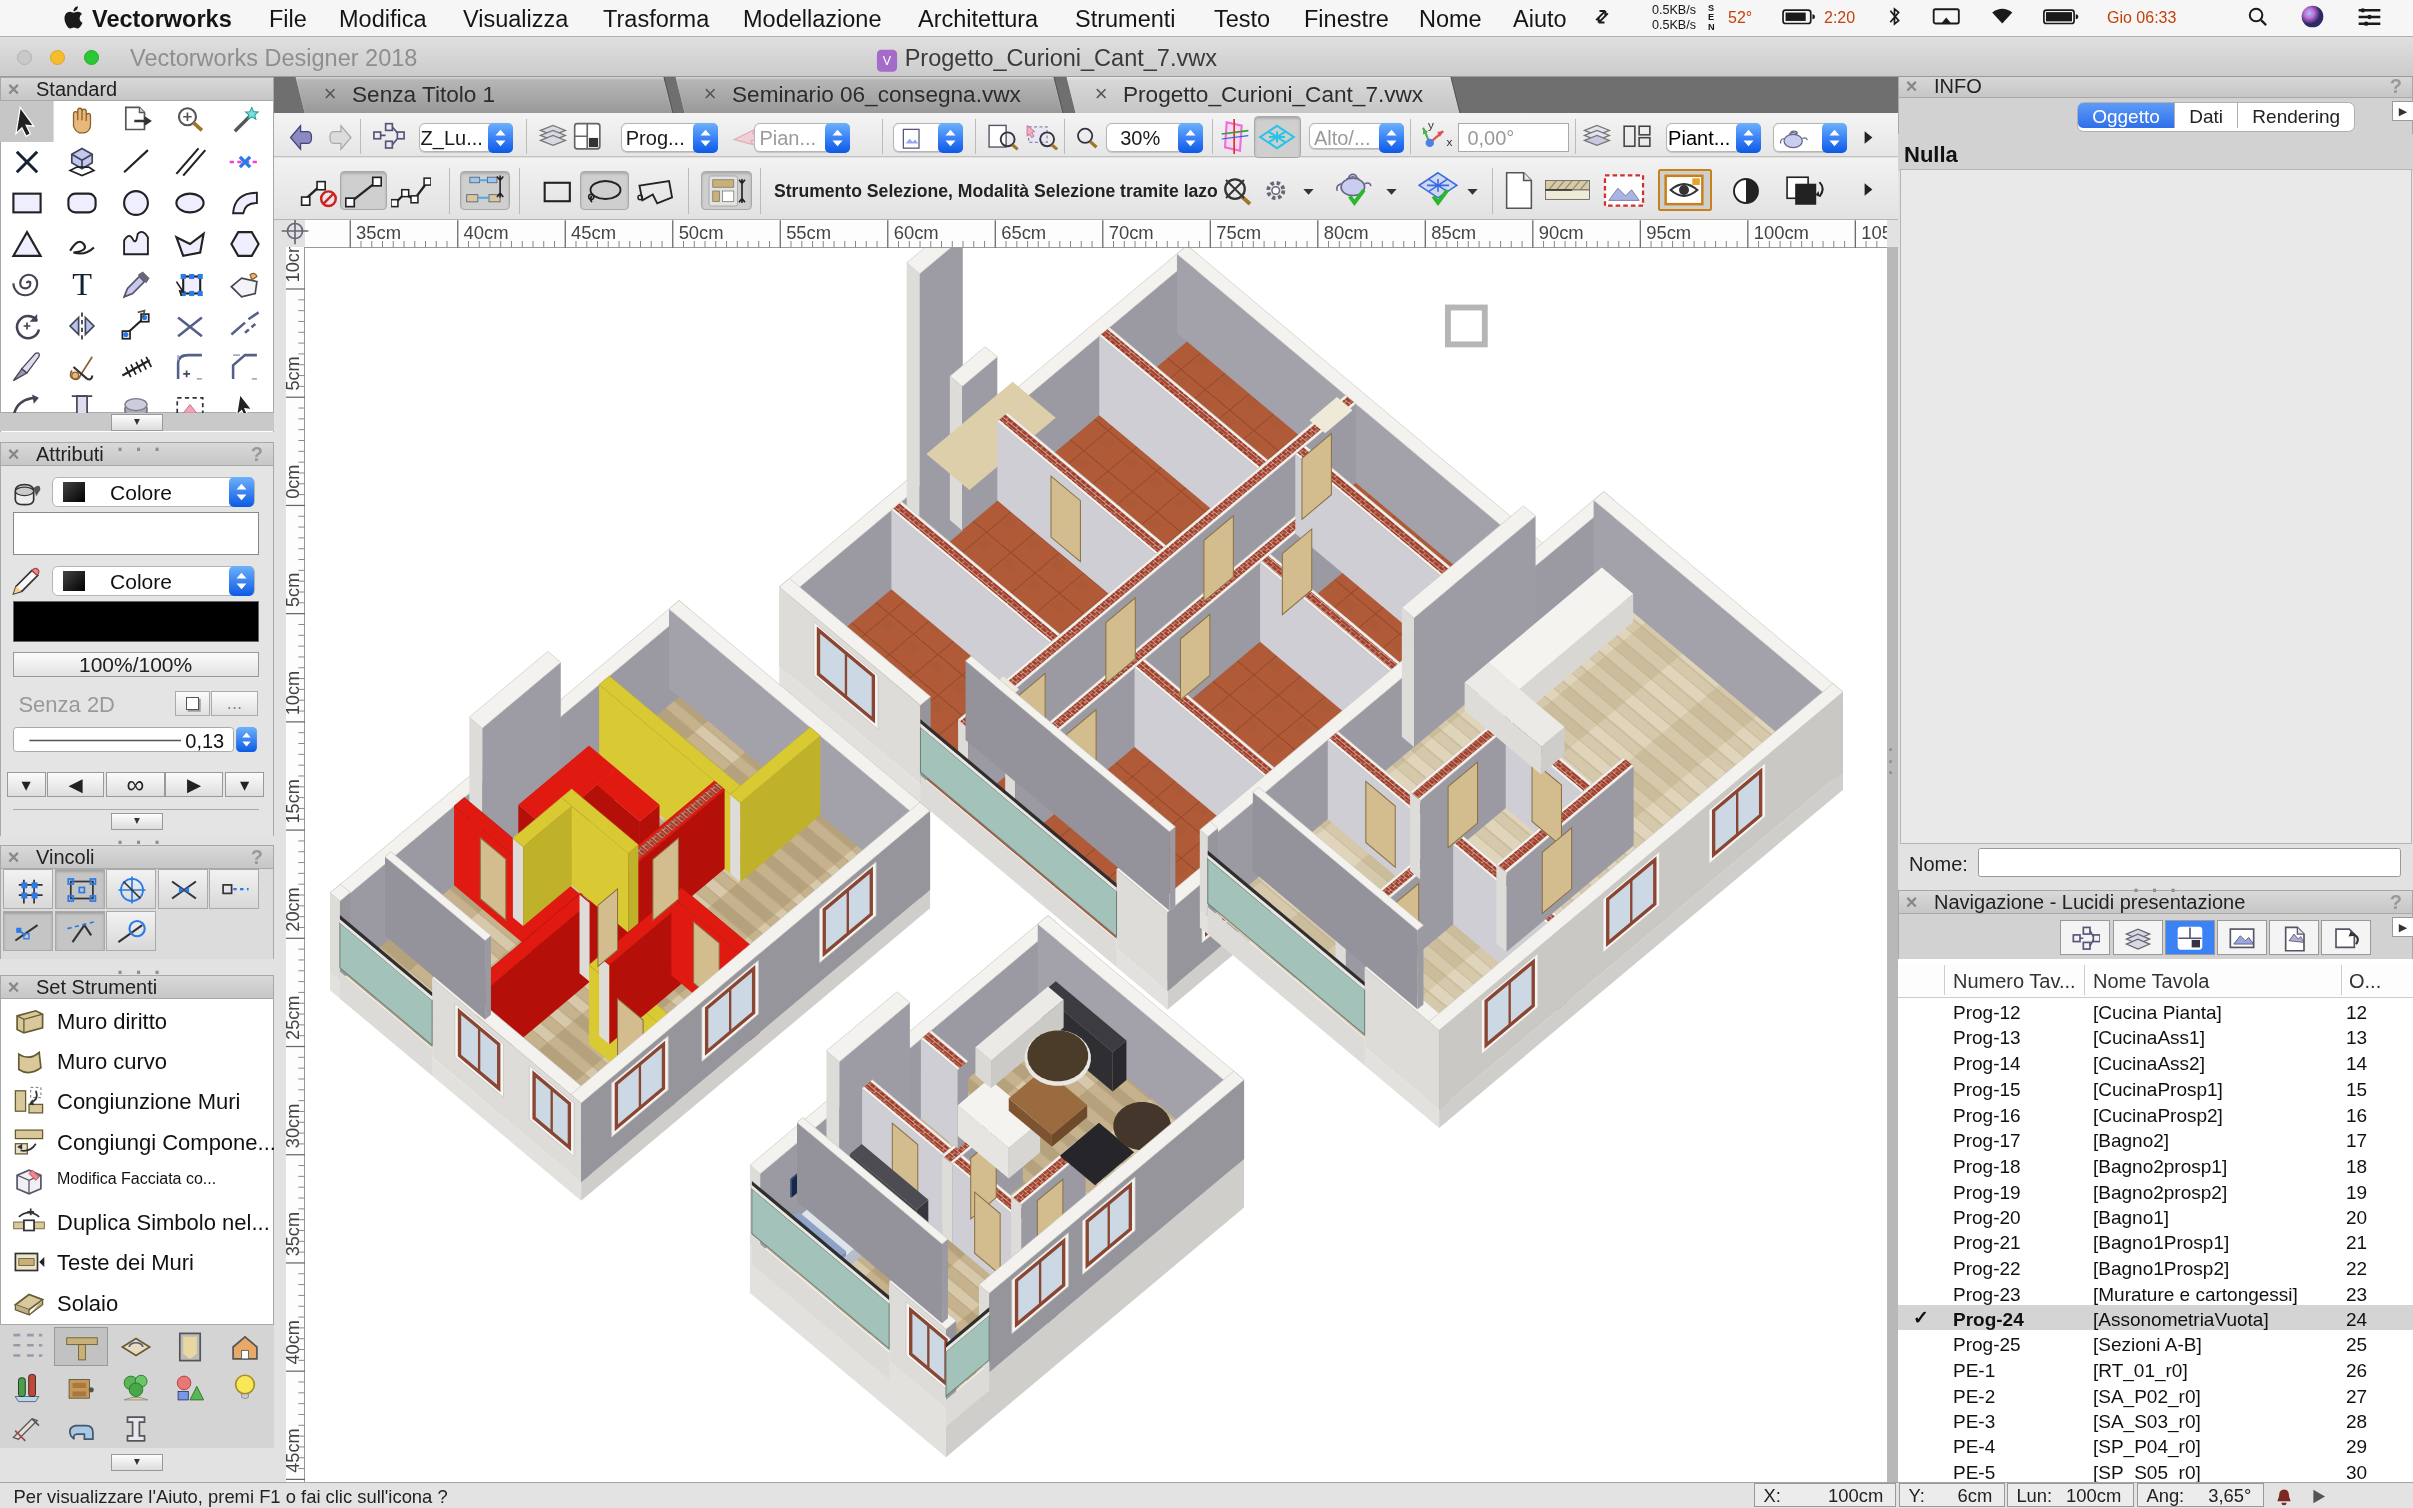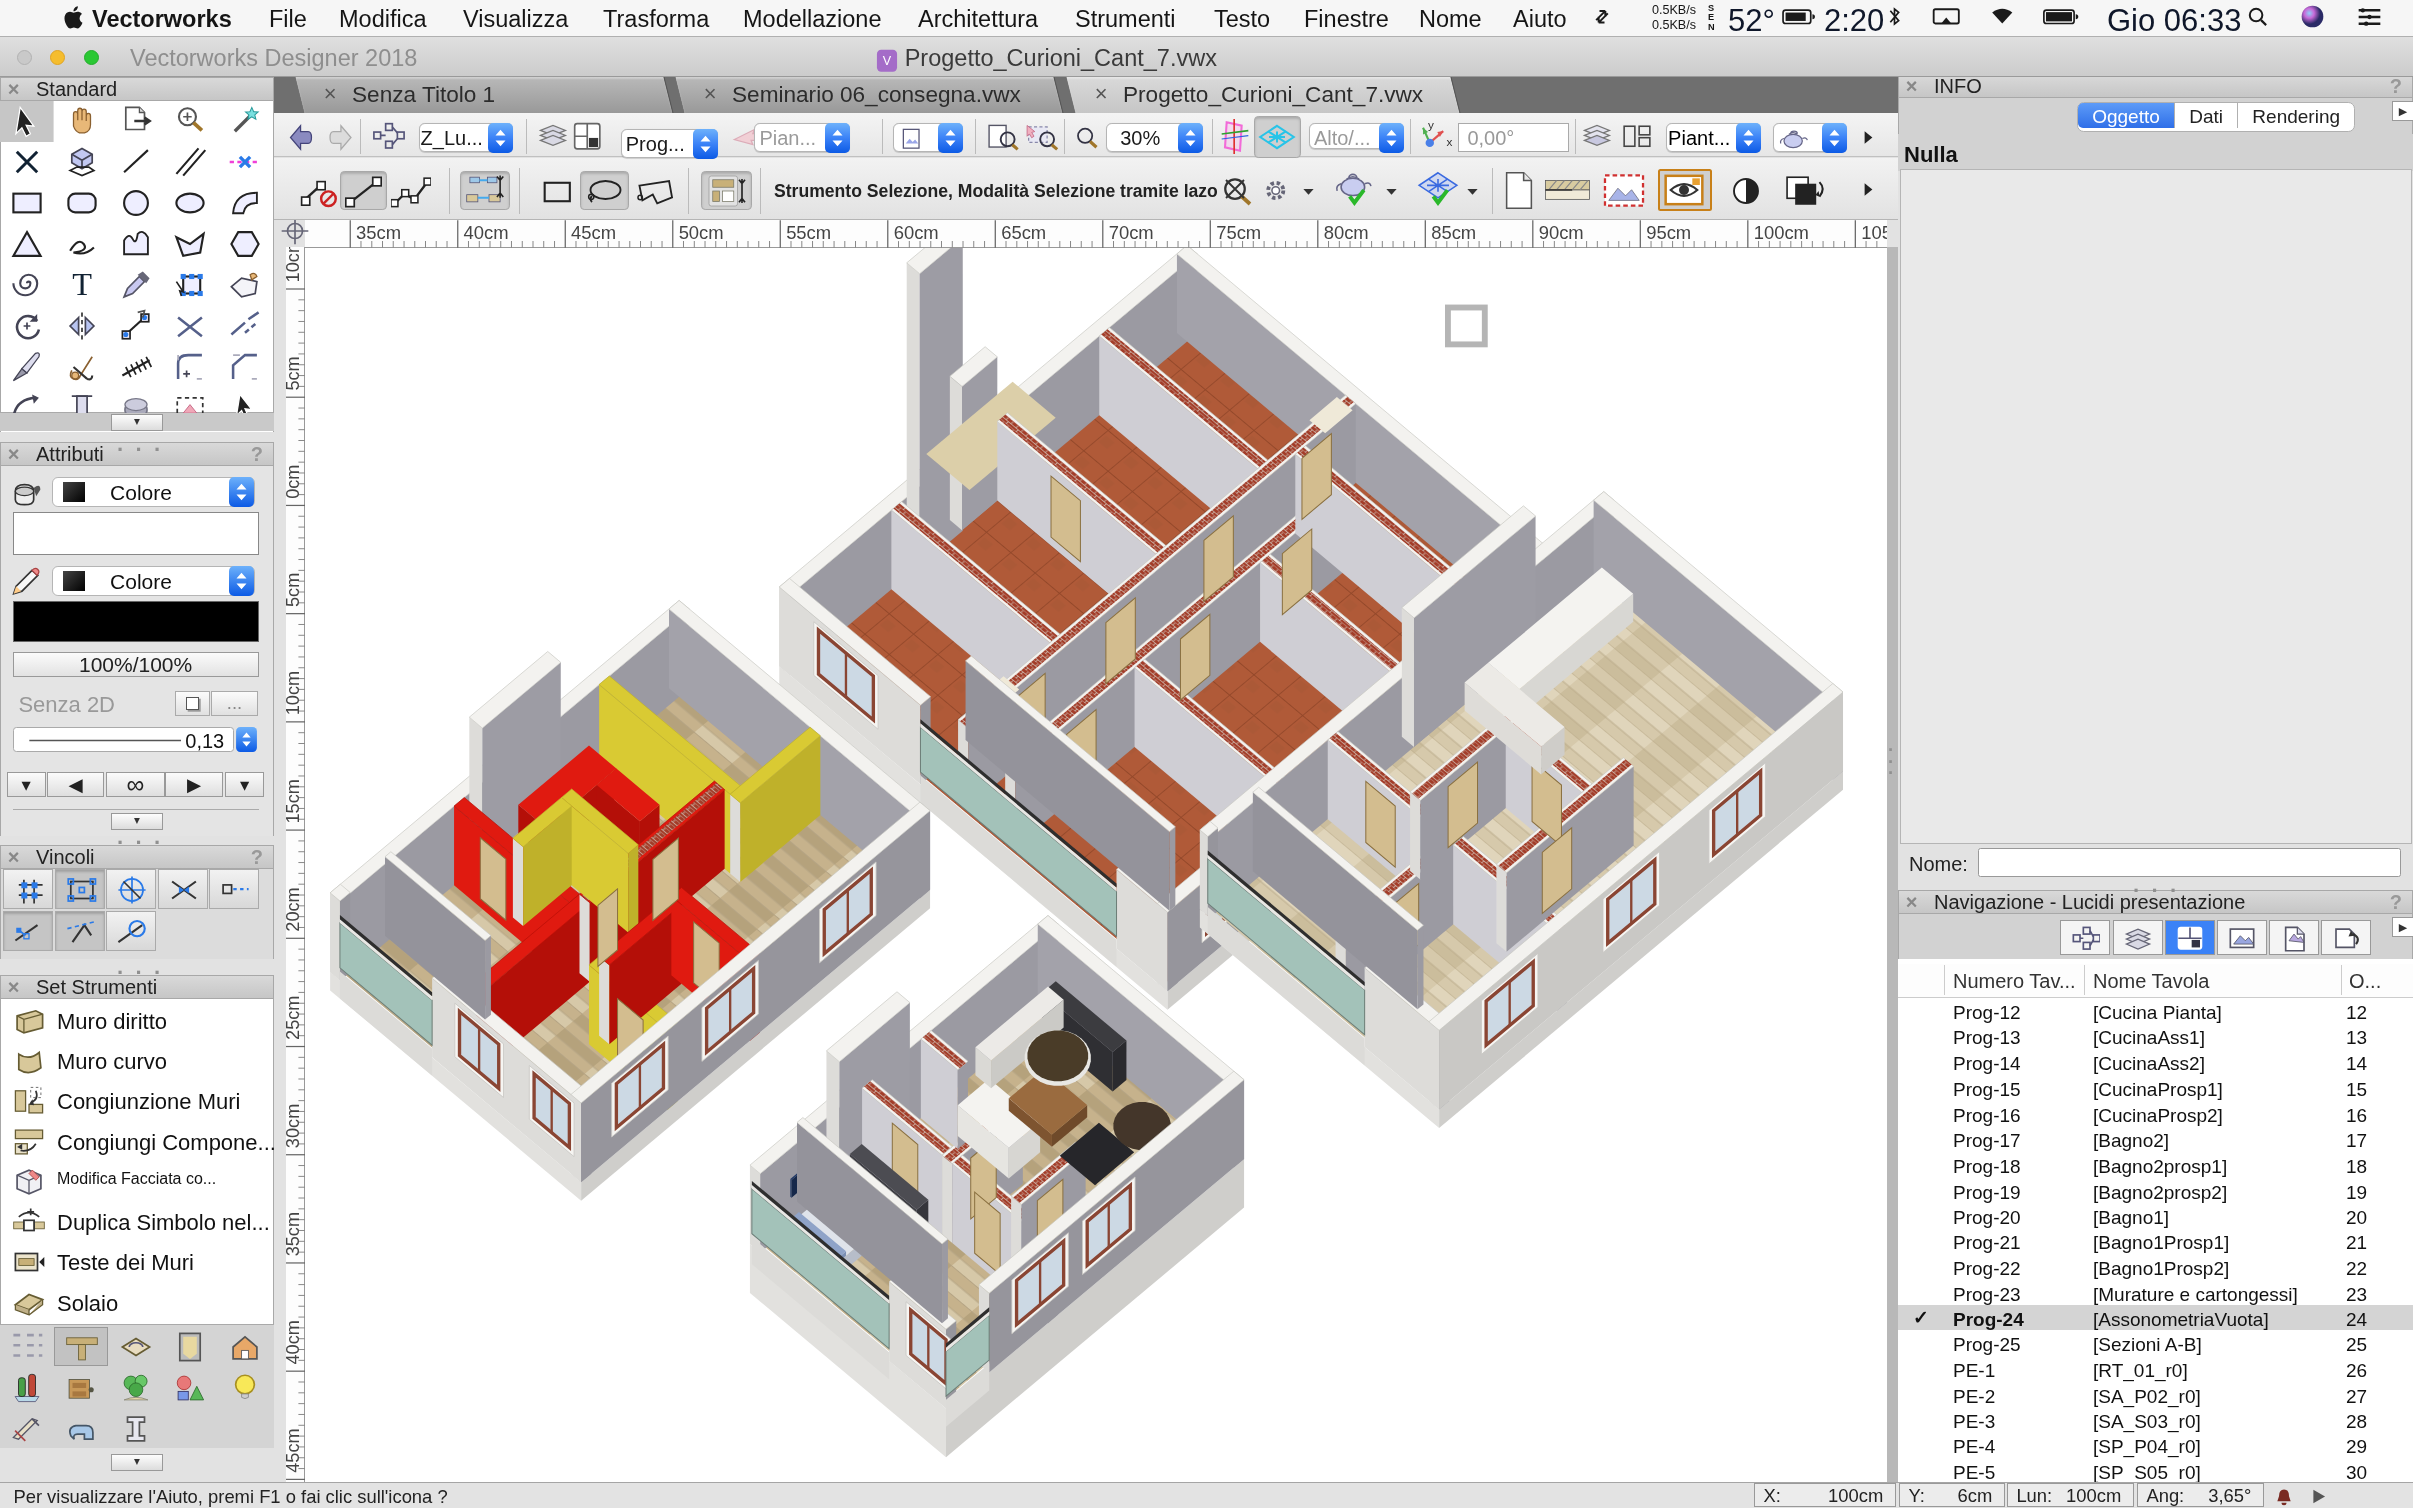--- a/index.html
+++ b/index.html
@@ -2,21 +2,21 @@
 <html style="font-size:13.4px"><head><meta charset="utf-8"><style>
 *{margin:0;padding:0;box-sizing:border-box}
 html,body{width:2413px;height:1508px;overflow:hidden;font-family:"Liberation Sans",sans-serif}
 body{position:relative;background:#e2e2e2}
 .menubar{position:absolute;left:0;top:0;width:2413px;height:37px;background:#f6f6f6;border-bottom:0.8px solid #b0b0b0;z-index:50}
 .apl{position:absolute}
 .mi{position:absolute;top:5.9px;font-size:23.5px;color:#151515}
 .mb{font-weight:bold}
 .kbs{position:absolute;font-size:12.6px;color:#151515;line-height:14.2px;text-align:right}
 .sen{position:absolute;font-size:9.2px;line-height:9.2px;color:#151515;font-weight:bold}
-.mtxt{position:absolute;top:3px;font-size:31px;color:#0f172a}
+.mtxt{position:absolute;top:9px;font-size:16px;color:#c2410c}
 .titlebar{position:absolute;left:0;top:37px;width:2413px;height:40px;background:linear-gradient(#dfdfdf,#cccccc);border-bottom:0.8px solid #9a9a9a;z-index:49}
 .tl{position:absolute;top:12.6px;width:15px;height:15px;border-radius:50%;border:0.8px solid}
 .ttext{position:absolute;left:130px;top:8.4px;font-size:23.5px;color:#8e8e8e}
 .tdoc{position:absolute;left:876px;top:8.4px;font-size:23.5px;color:#3a3a3a}
 .tabbarbg{position:absolute;left:274px;top:77px;width:1624px;height:36px;background:#6f6f6f;z-index:39}
 .tabbar{position:absolute;left:0;top:77px;width:2413px;height:36px;z-index:40}
 .tab{position:absolute;top:0;height:36px;background:linear-gradient(#b9b9b9,#999);border-right:1.7px solid #555;transform:skewX(14deg);box-shadow:inset 0 1.7px 1.7px rgba(255,255,255,.35)}
 .tab.act{background:linear-gradient(#d9d9d9,#c6c6c6)}
 .tab .tx{position:absolute;left:23.5px;top:4.2px;font-size:22px;color:#555;transform:skewX(-14deg)}
 .tab .tlab{position:absolute;left:52px;top:5px;font-size:22.6px;color:#2c2c2c;transform:skewX(-14deg);white-space:nowrap}
@@ -186,21 +186,21 @@
     </div><span class="vsep" style="left:526px;top:119px"></span><svg class="ab" style="left:538px;top:122px" width="30" height="28.5" viewBox="0 0 36 34">
       <g fill="#d9d9e4" stroke="#777" stroke-width="1.5">
         <path d="M3 10l15-6 15 6-15 6z"></path>
         <path d="M3 16l15-6 15 6-15 6z"></path>
         <path d="M3 22l15-6 15 6-15 6z"></path>
       </g>
     </svg><svg class="ab" style="left:573px;top:122px" width="28.5" height="28.5" viewBox="0 0 34 34">
       <rect x="2" y="2" width="30" height="30" rx="3" fill="#fff" stroke="#666" stroke-width="2"></rect>
       <path d="M17 2v30M2 17h15" stroke="#666" stroke-width="2"></path>
       <rect x="19" y="19" width="11" height="11" fill="#333"></rect>
-    </svg><div class="dd" style="left:621px;top:129px;width:97px;height:28.5px">
+    </svg><div class="dd" style="left:621px;top:123px;width:97px;height:28.5px">
       <span class="ddt" style="color:#1a1a1a">Prog...</span>
       <svg class="dds" width="25" height="30" viewBox="0 0 30 36" preserveAspectRatio="none">
         <rect x="0" y="0" width="30" height="36" rx="6" fill="url(#pgb)"></rect>
         <path d="M9 15l6-7 6 7zM9 21l6 7 6-7z" fill="#fff"></path>
       </svg>
     </div><svg class="ab" style="left:731px;top:121px" width="47" height="32" viewBox="0 0 56 38">
       <path d="M4 22 L28 10 l-2 5 18 0 0 8 -20 0 2 5z" fill="#f3c6ce" stroke="#d898a8" stroke-width="1.5" opacity="0.75"></path>
       <path d="M36 6l10 22" stroke="#e8aab8" stroke-width="2"></path>
     </svg><div class="dd" style="left:754px;top:123px;width:96px;height:28.5px">
       <span class="ddt" style="color:#9a9a9a">Pian...</span>

